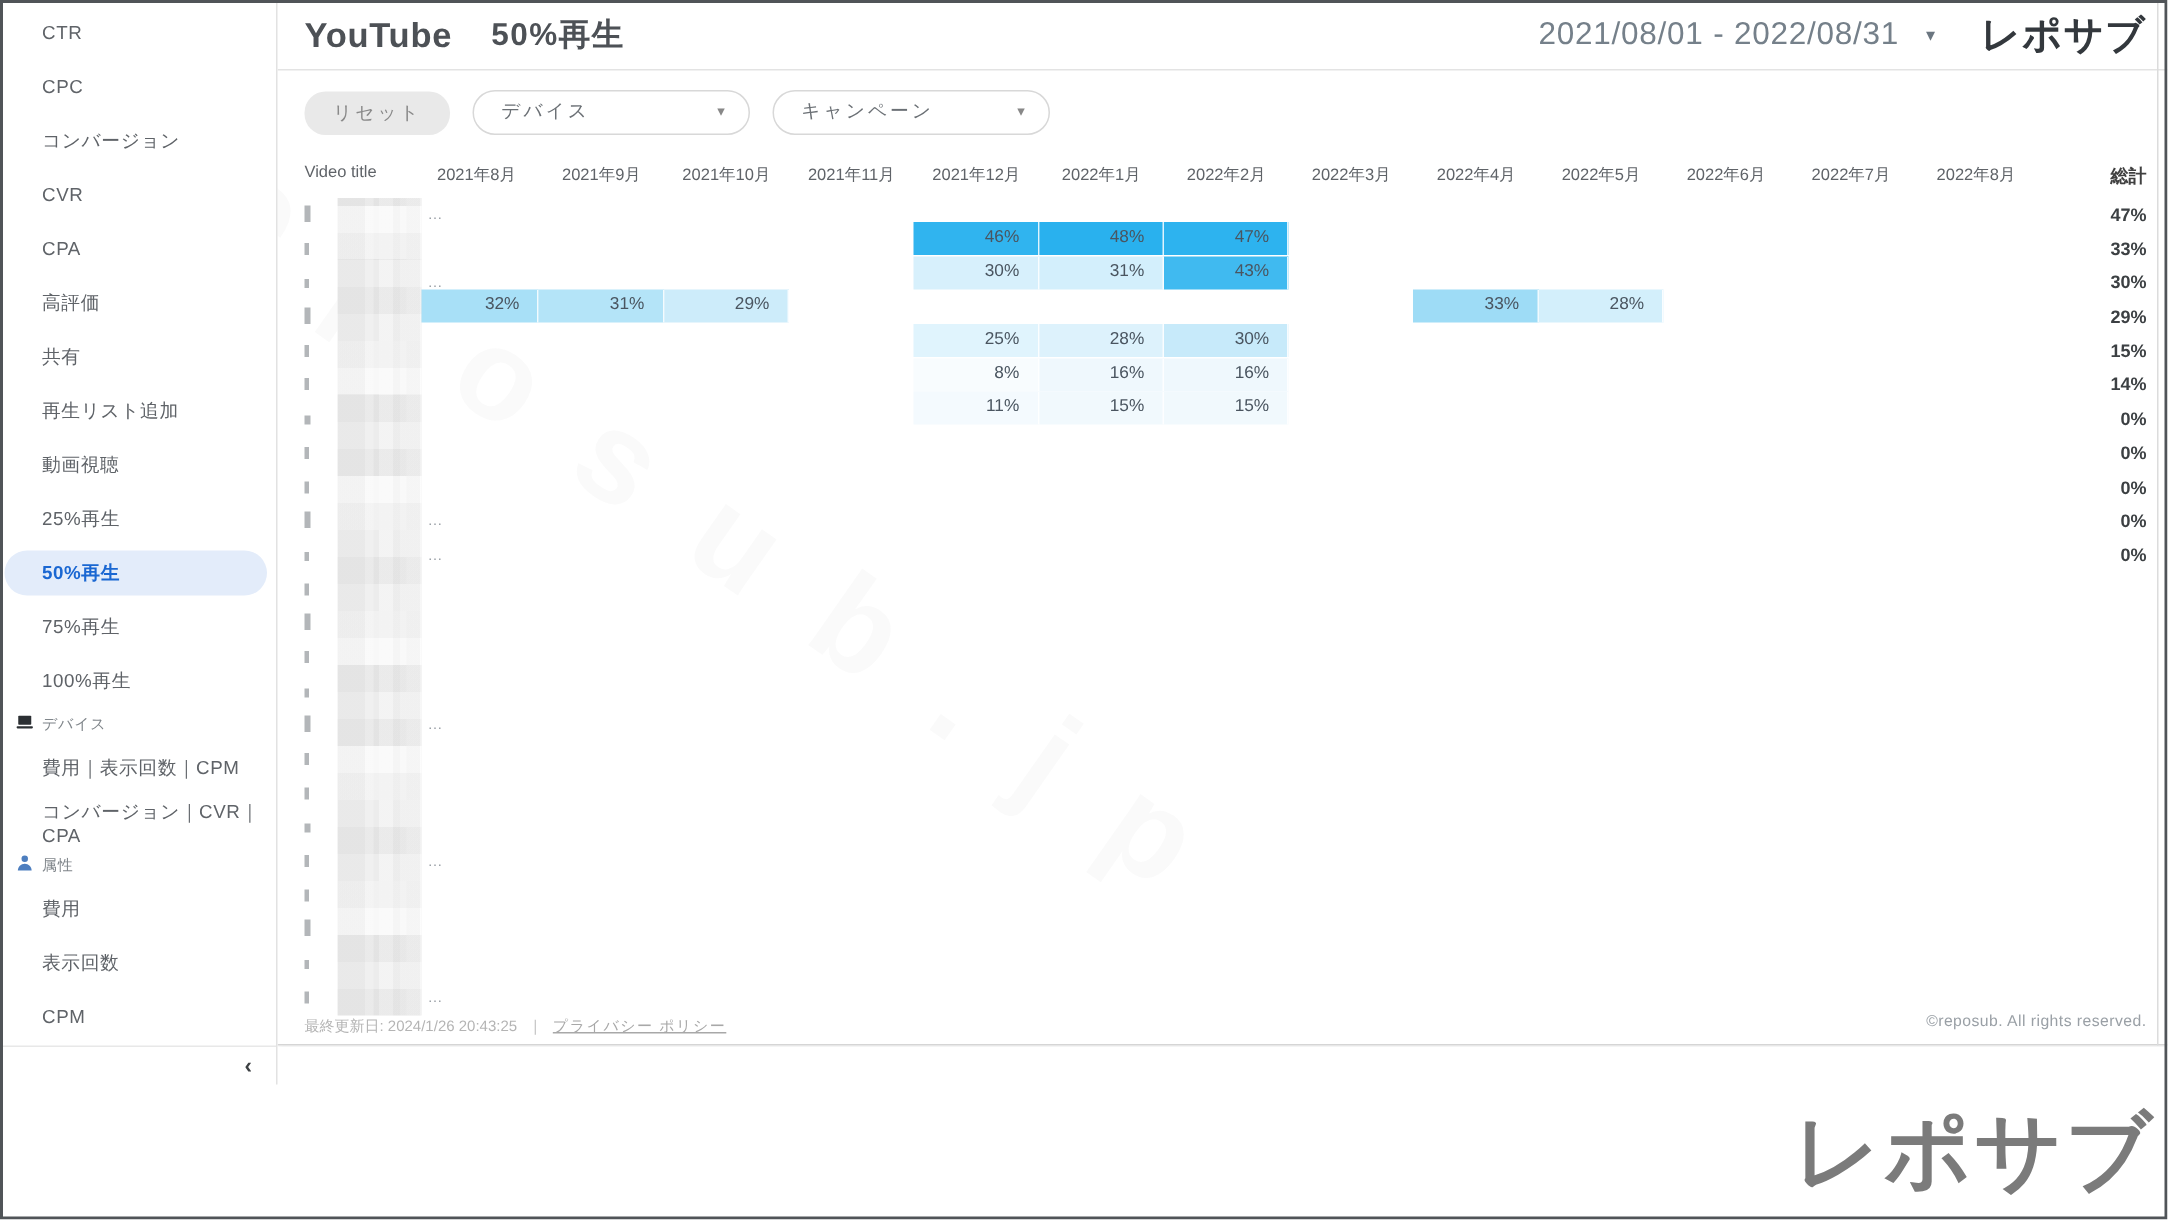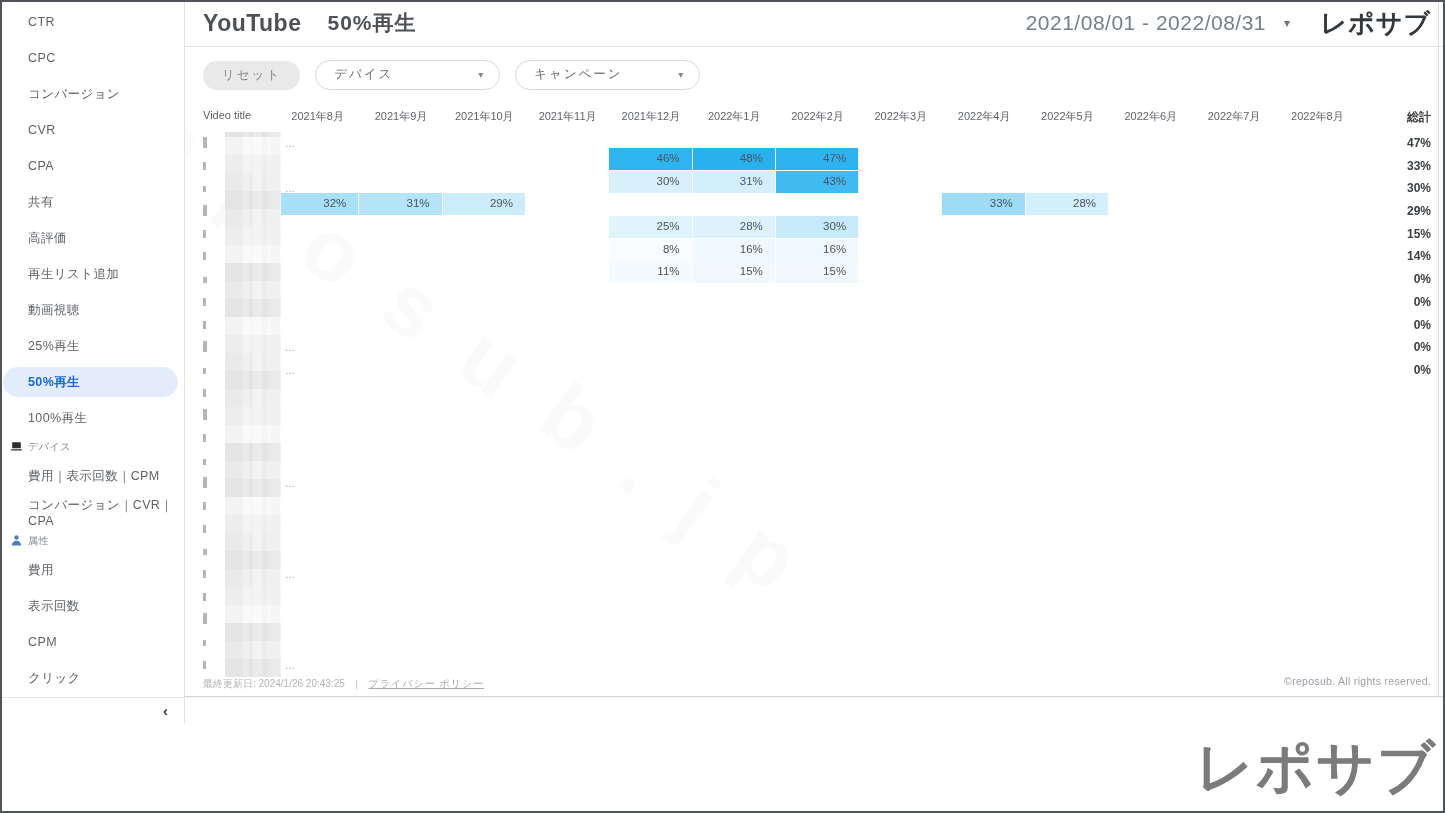--- a/index.html
+++ b/index.html
@@ -97,26 +97,27 @@
 
 <div class="watermark">reposub.jp</div>
 
 <div class="sidebar">
   <div class="nav" id="nav">
       <div class="nav-item">CTR</div>
       <div class="nav-item">CPC</div>
       <div class="nav-item">コンバージョン</div>
       <div class="nav-item">CVR</div>
       <div class="nav-item">CPA</div>
+      <div class="nav-item">高評価</div>
       <div class="nav-item">共有</div>
-      <div class="nav-item">高評価</div>
       <div class="nav-item">再生リスト追加</div>
       <div class="nav-item">動画視聴</div>
       <div class="nav-item">25%再生</div>
       <div class="nav-item selected">50%再生</div>
+      <div class="nav-item">75%再生</div>
       <div class="nav-item">100%再生</div>
       <div class="nav-section">
         <span><svg viewBox="0 0 24 24">
             <rect x="4" y="4" width="16" height="11" rx="1" fill="#2b2f33"></rect>
             <rect x="2" y="17" width="20" height="2.6" rx="1" fill="#2b2f33"></rect>
           </svg></span>
         <span>デバイス</span>
       </div>
       <div class="nav-item">費用｜表示回数｜CPM</div>
       <div class="nav-item">コンバージョン｜CVR｜CPA</div>

